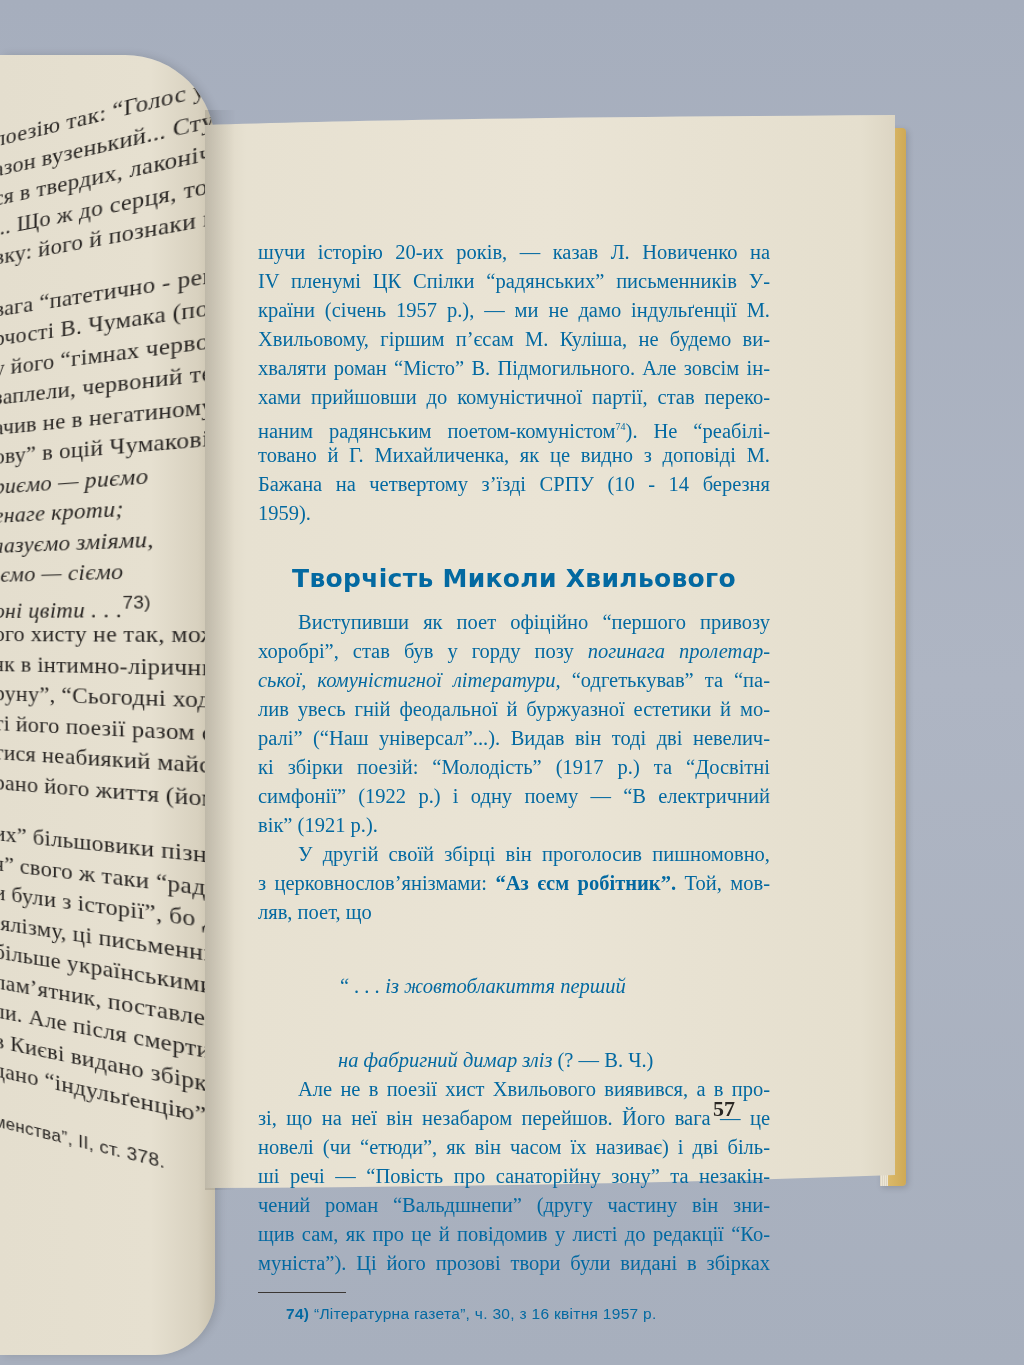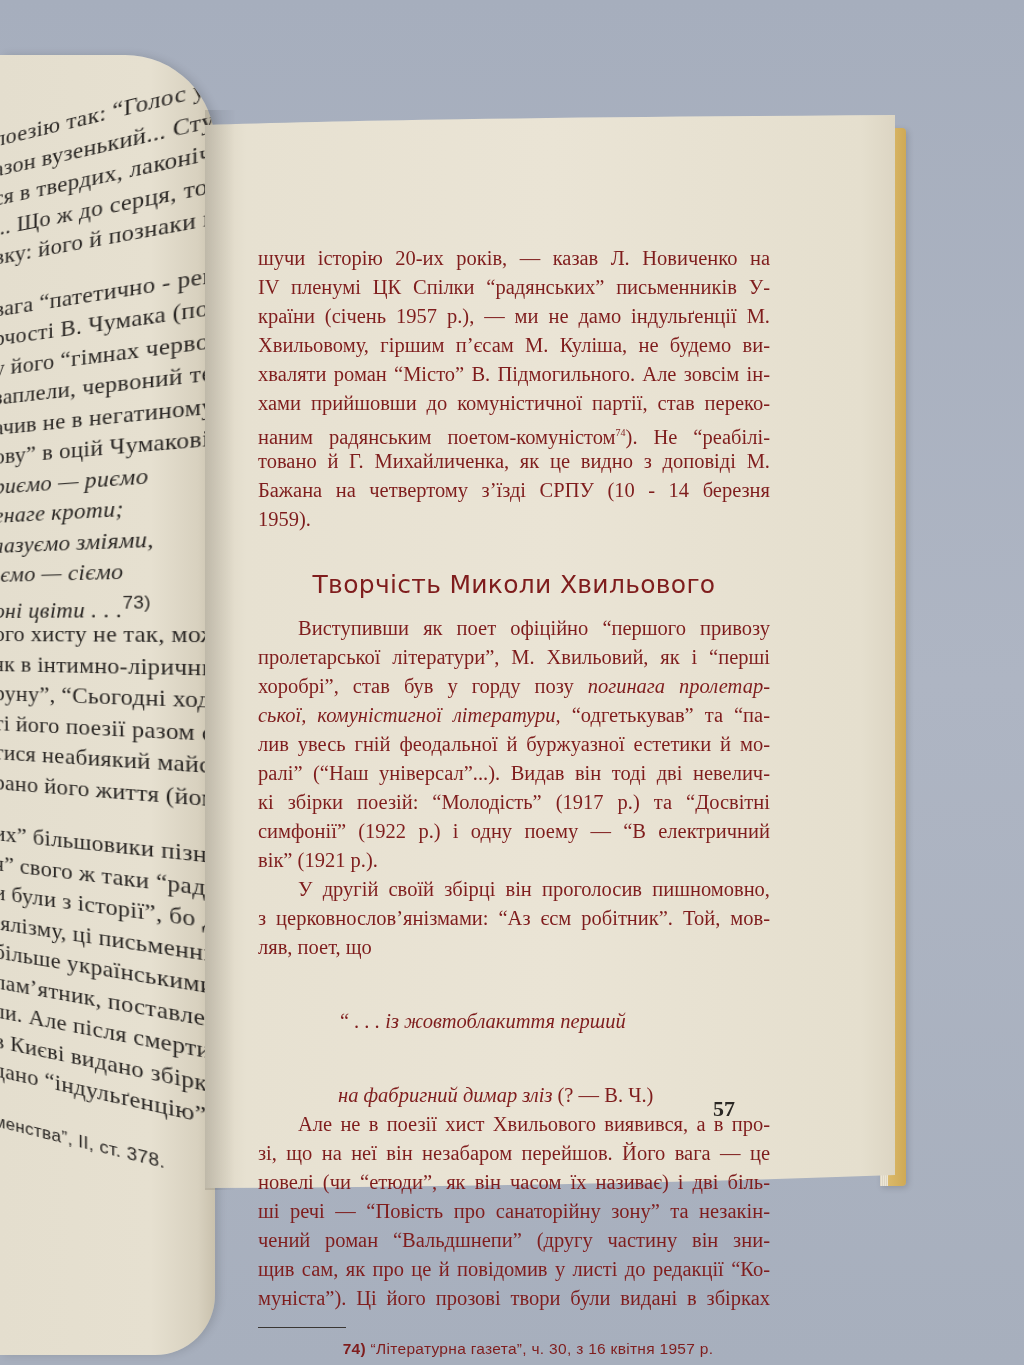--- a/index.html
+++ b/index.html
@@ -45,39 +45,39 @@
     transform: perspective(500px) rotateY(-14deg);
     transform-origin: left center;
   }
   .left-text .ln { white-space:nowrap; height:29.5px; }
   .left-text .it { font-style:italic; }
   .left-text .gap { height:22px; }
   .left-text .fn { font-size:17px; font-family:"Liberation Sans", sans-serif; font-style:normal; }
 
   
   .content {
-    position:absolute; left:258px; top:244px; width:512px;
+    position:absolute; left:258px; top:238px; width:512px;
     font-size:20.5px; line-height:29px;
-    color:#7f1d1d;
+    color:#0369a1;
   }
   .para { text-align:justify; text-align-last:auto; }
   .ln2 { display:block; text-align:justify; text-align-last:justify; height:29px; white-space:nowrap; }
   .ln2.last { text-align-last:left; }
   .indent { text-indent:40px; }
   .heading {
-    font-family:"DejaVu Sans", sans-serif; font-weight:normal;
+    font-family:"DejaVu Sans", sans-serif; font-weight:bold;
     font-size:25px; text-align:center; margin:36px 0 10px 0;
     letter-spacing:0.3px; height:34px;
   }
   .it { font-style:italic; }
-  .bold { font-weight:normal; }
+  .bold { font-weight:bold; }
   .verse { padding-left:80px; font-style:italic; }
   .verse .ln2 { text-align:left; text-align-last:left;margin-top:45px; }
   .rule { width:88px; border-top:1.5px solid #3a3633; margin:14px 0 6px 0; }
-  .footnote { font-family:"Liberation Sans", sans-serif; font-size:15.5px; padding-left:28px; letter-spacing:0.3px;text-align:center; }
+  .footnote { font-family:"Liberation Sans", sans-serif; font-size:15.5px; padding-left:28px; letter-spacing:0.3px; }
   .footnote sup, .content sup { font-size:10px; }
   .page-number {
     position:absolute; left:713px; top:1096px; font-size:22px; font-weight:bold;
     font-family:"Liberation Serif", serif;
   }
 </style>
 </head>
 <body>
 
 <div class="left-page">
@@ -136,21 +136,20 @@
     <span class="ln2"><span>наним радянським поетом-комуністом</span><sup>74</sup><span>). Не “реабілі-</span></span>
     <span class="ln2">товано й Г. Михайличенка, як це видно з доповіді М.</span>
     <span class="ln2">Бажана на четвертому з’їзді СРПУ (10 - 14 березня</span>
     <span class="ln2 last">1959).</span>
   </div>
 
   <div class="heading">Творчість Миколи Хвильового</div>
 
   <div class="para">
     <span class="ln2 indent">Виступивши як поет офіційно “першого привозу</span>
-    <span class="ln2">пролетарської літератури”, М. Хвильовий, як і “перші</span>
     <span class="ln2"><span>хоробрі”, став був у горду позу </span><span class="it">погинага пролетар-</span></span>
     <span class="ln2"><span class="it">ської, комуністигної літератури,</span><span> “одгетькував” та “па-</span></span>
     <span class="ln2">лив увесь гній феодальної й буржуазної естетики й мо-</span>
     <span class="ln2">ралі” (“Наш універсал”...). Видав він тоді дві невелич-</span>
     <span class="ln2">кі збірки поезій: “Молодість” (1917 р.) та “Досвітні</span>
     <span class="ln2">симфонії” (1922 р.) і одну поему — “В електричний</span>
     <span class="ln2 last">вік” (1921 р.).</span>
   </div>
 
   <div class="para">

